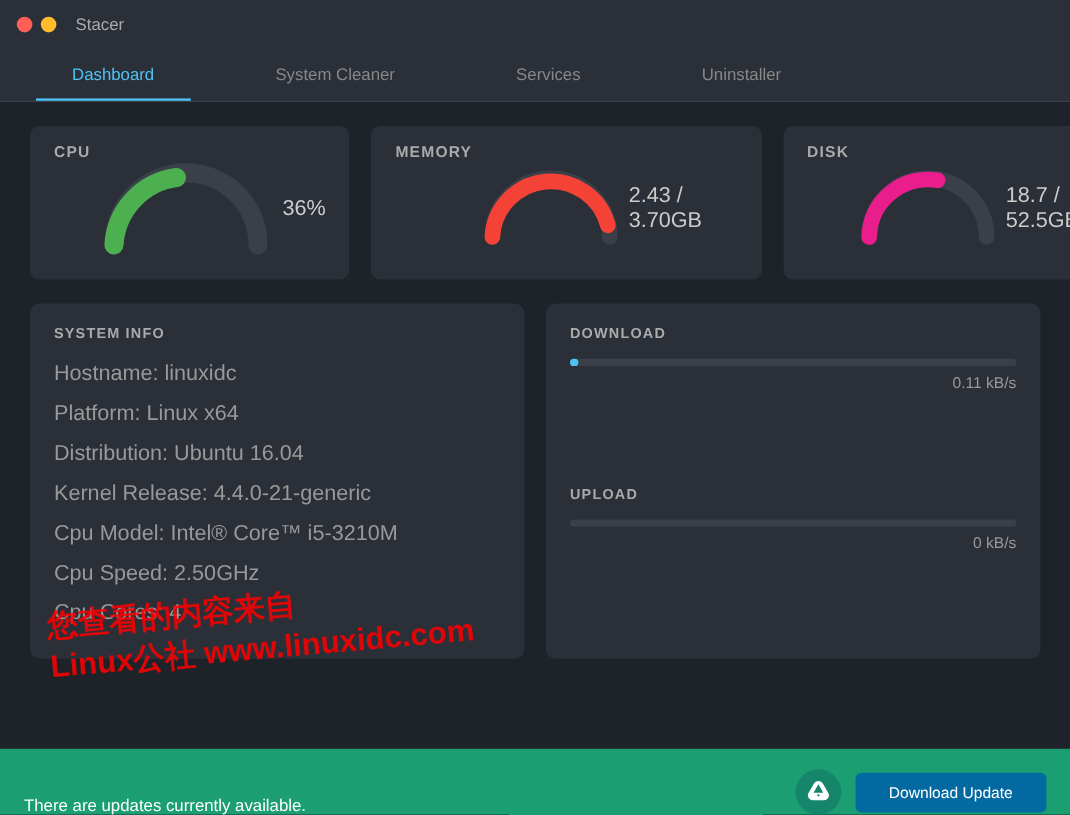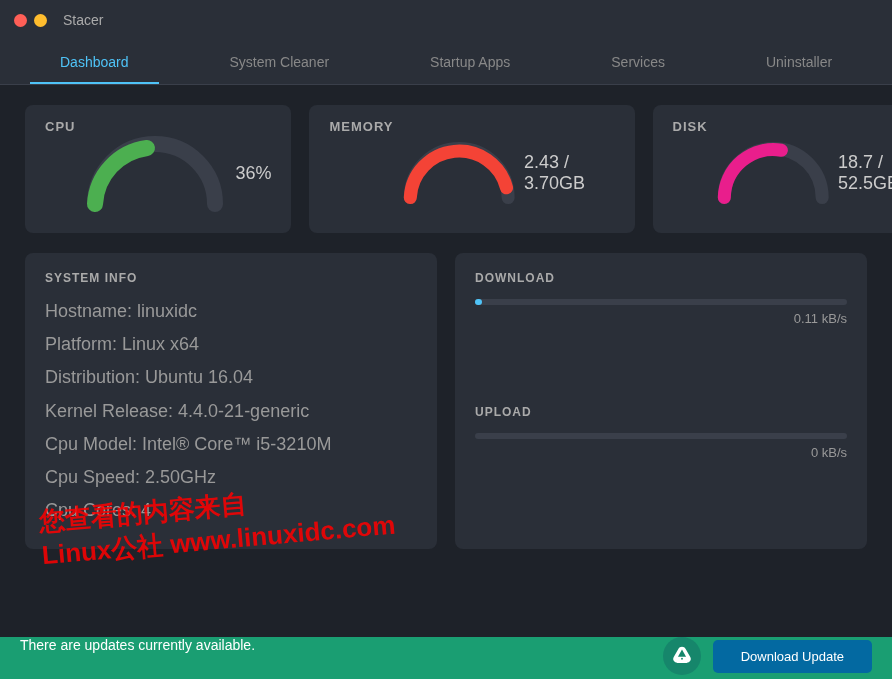--- a/index.html
+++ b/index.html
@@ -165,24 +165,24 @@
       color: #999;
       text-align: right;
     }
 
     
     .update-bar {
       position: absolute;
       bottom: 0;
       left: 0;
       right: 0;
-      height: 42px;
+      height: 55px;
       background: #1a9e72;
       display: flex;
-      align-items: flex-start;
+      align-items: flex-end;
       padding: 0 20px;
       justify-content: space-between;
     }
     .update-text {
       font-size: 14px;
       color: #fff;
     }
     .update-right {
       display: flex;
       align-items: center;
@@ -235,23 +235,20 @@
 </div>
 
 <div class="nav-tabs">
   <div class="nav-tab active">
     <span>Dashboard</span>
   </div>
   <div class="nav-tab">
     <span>System Cleaner</span>
   </div>
   <div class="nav-tab">
-    <span>Startup Apps</span>
-  </div>
-  <div class="nav-tab">
     <span>Services</span>
   </div>
   <div class="nav-tab">
     <span>Uninstaller</span>
   </div>
 </div>
 
 <div class="main-content">
 
   <div class="gauge-row">

